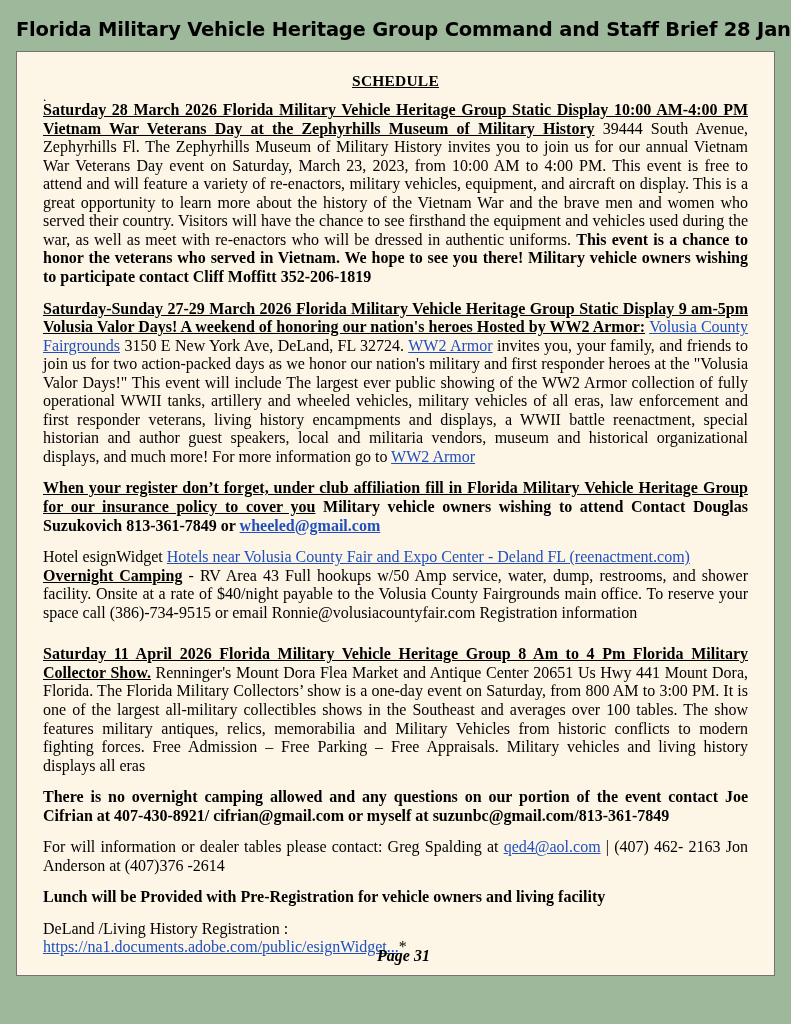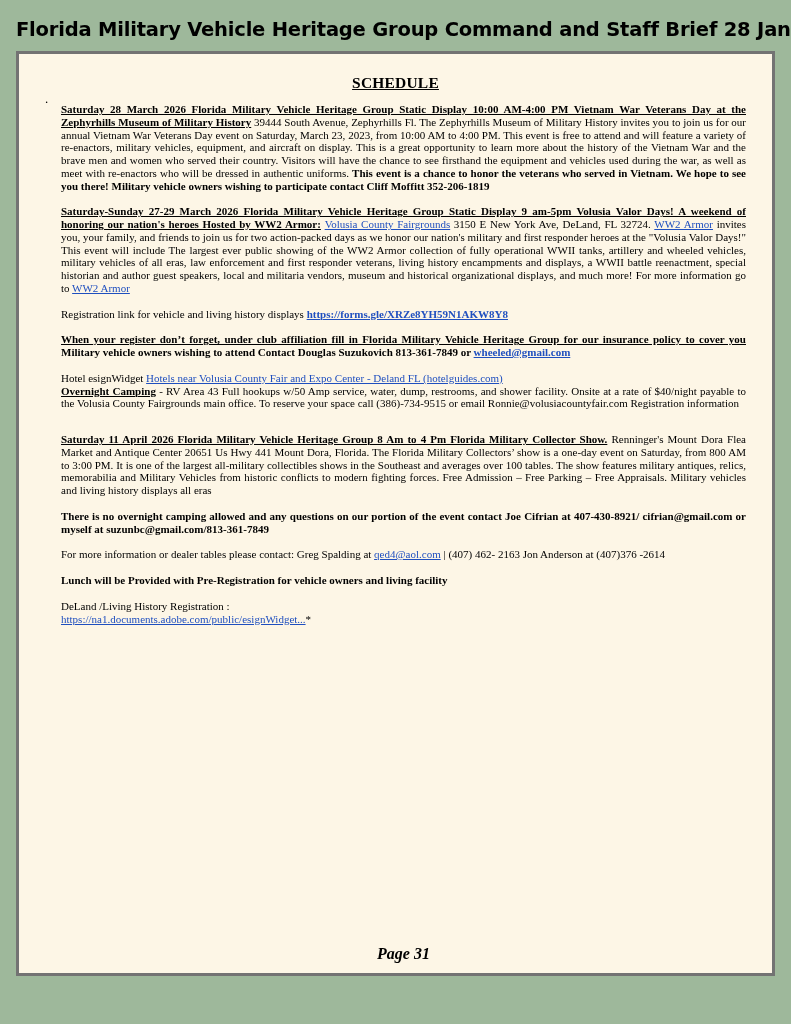--- a/index.html
+++ b/index.html
@@ -27,37 +27,37 @@
     font-size: 19.5px;
     letter-spacing: -0.2px;
     text-align: center;
     color: #000;
     margin: 0 0 10px 0;
     white-space: nowrap;
   }
   .sheet {
     position: relative;
     background: #fdf6e6;
-    border: 3px solid #737373;
+    border: 1px solid #737373;
     box-sizing: border-box;
     height: 925px;
     padding: 16px 26px 10px 26px;
     overflow: hidden;
   }
   .doc-title {
     text-align: center;
     font-weight: bold;
     font-size: 15.5px;
     text-decoration: underline;
     margin: 4px 0 2px 0;
     letter-spacing: 0.2px;
   }
   p {
-    margin: 0 0 0 16px;
-    font-size: 11px;
+    margin: 0 0 0 0;
+    font-size: 16px;
     line-height: 1.16;
     text-align: justify;
   }
   .tiny-dot {
     font-size: 13px;
     line-height: 0.7;
     margin: 0;
   }
   .block {
     margin-bottom: 13px;
@@ -95,45 +95,42 @@
     <p class="tiny-dot">.</p>
 
     <div class="block">
       <p><span class="b u">Saturday 28 March 2026 Florida Military Vehicle Heritage Group Static Display 10:00 AM-4:00 PM Vietnam War Veterans Day at the Zephyrhills Museum of Military History</span><span> 39444 South Avenue, Zephyrhills Fl. The Zephyrhills Museum of Military History invites you to join us for our annual Vietnam War Veterans Day event on Saturday, March 23, 2023, from 10:00 AM to 4:00 PM. This event is free to attend and will feature a variety of re-enactors, military vehicles, equipment, and aircraft on display. This is a great opportunity to learn more about the history of the Vietnam War and the brave men and women who served their country. Visitors will have the chance to see firsthand the equipment and vehicles used during the war, as well as meet with re-enactors who will be dressed in authentic uniforms. </span><span class="b">This event is a chance to honor the veterans who served in Vietnam. We hope to see you there! Military vehicle owners wishing to participate contact Cliff Moffitt 352-206-1819</span></p>
     </div>
 
     <div class="block">
       <p><span class="b u">Saturday-Sunday 27-29 March 2026 Florida Military Vehicle Heritage Group Static Display 9 am-5pm   Volusia Valor Days! A weekend of honoring our nation's heroes Hosted by WW2 Armor:</span><span>&nbsp;</span><span class="link">Volusia County Fairgrounds</span><span> 3150 E New York Ave, DeLand, FL 32724. </span><span class="link">WW2 Armor</span><span> invites you, your family, and friends to join us for two action-packed days as we honor our nation's military and first responder heroes at the "Volusia Valor Days!" This event will include The largest ever public showing of the WW2 Armor collection of fully operational WWII tanks, artillery and wheeled vehicles, military vehicles of all eras, law enforcement and first responder veterans, living history encampments and displays, a WWII battle reenactment, special historian and author guest speakers, local and militaria vendors, museum and historical organizational displays, and much more! For more information go to </span><span class="link">WW2 Armor</span></p>
     </div>
 
-    <div class="block">
-      <p><span>Registration link for vehicle and living history displays </span><span class="link b">https://forms.gle/XRZe8YH59N1AKW8Y8</span><span>&nbsp;</span></p>
-    </div>
 
     <div class="block">
       <p><span class="b u">When your register don’t forget, under club affiliation fill in Florida Military Vehicle Heritage Group for our insurance policy to cover you</span><span class="b"> Military vehicle owners wishing to attend Contact Douglas Suzukovich 813-361-7849 or </span><span class="link b">wheeled@gmail.com</span></p>
     </div>
 
     <div class="block">
-      <p><span>Hotel esignWidget  </span><span class="link">Hotels near Volusia County Fair and Expo Center - Deland FL (hotelguides.com)</span></p>
+      <p><span>Hotel esignWidget  </span><span class="link">Hotels near Volusia County Fair and Expo Center - Deland FL (reenactment.com)</span></p>
       <p><span class="b u">Overnight Camping</span><span> - RV Area 43 Full hookups w/50 Amp service, water, dump, restrooms, and shower facility. Onsite at a rate of $40/night payable to the Volusia County Fairgrounds main office. To reserve your space call (386)-734-9515 or email Ronnie@volusiacountyfair.com  Registration information</span></p>
     </div>
 
     <div class="spacer-sm"></div>
 
     <div class="block">
       <p><span class="b u">Saturday 11 April 2026 Florida Military Vehicle Heritage Group 8 Am to 4 Pm Florida Military Collector Show.</span><span> Renninger's Mount Dora Flea Market and Antique Center 20651 Us Hwy 441 Mount Dora, Florida. The Florida Military Collectors’ show is a one-day event on Saturday, from 800 AM to 3:00 PM. It is one of the largest all-military collectibles shows in the Southeast and averages over 100 tables. The show features military antiques, relics, memorabilia and Military Vehicles from historic conflicts to modern fighting forces. Free Admission – Free Parking – Free Appraisals. Military vehicles and living history displays all eras</span></p>
     </div>
 
     <div class="block">
       <p class="b">There is no overnight camping allowed and any questions on our portion of the event contact Joe Cifrian at 407-430-8921/ cifrian@gmail.com or myself at suzunbc@gmail.com/813-361-7849</p>
     </div>
 
     <div class="block">
-      <p><span>For more information or dealer tables please contact: Greg Spalding at </span><span class="link">qed4@aol.com</span><span> | (407) 462- 2163 Jon Anderson at (407)376 -2614</span></p>
+      <p><span>For will information or dealer tables please contact: Greg Spalding at </span><span class="link">qed4@aol.com</span><span> | (407) 462- 2163 Jon Anderson at (407)376 -2614</span></p>
     </div>
 
     <div class="block">
       <p class="b"> Lunch will be Provided with Pre-Registration for vehicle owners and living facility</p>
     </div>
 
 
     <div class="block">
       <p>DeLand /Living History Registration :</p>
       <p><span class="link">https://na1.documents.adobe.com/public/esignWidget...</span><span>*</span></p>

